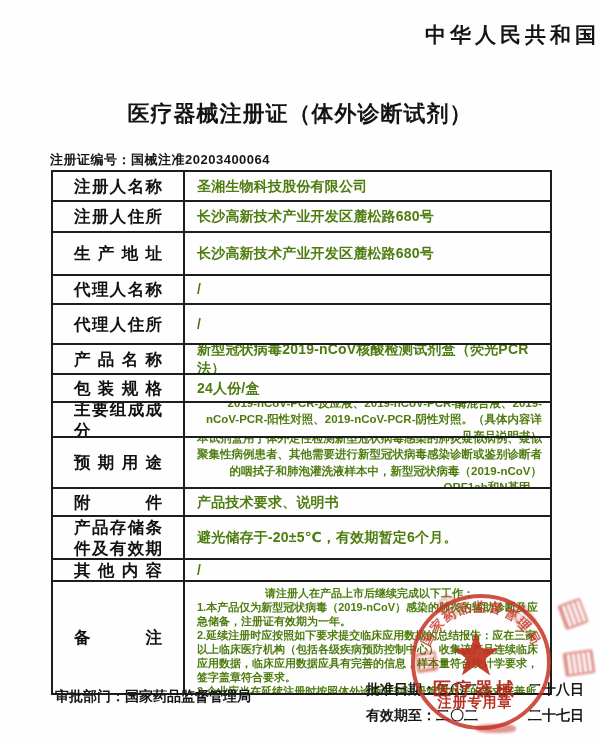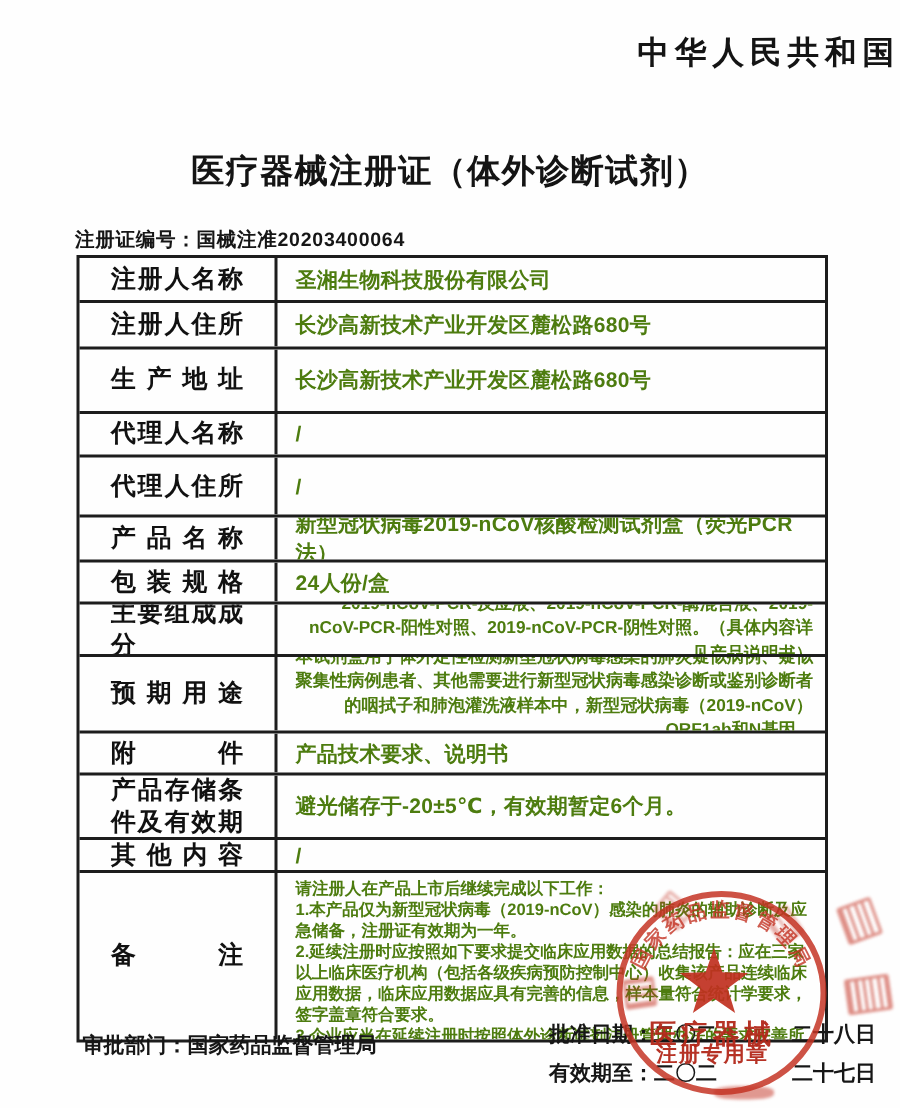--- a/index.html
+++ b/index.html
@@ -32,21 +32,21 @@
   .cell-label span{
     display:inline-block;width:88px;font-size:16.5px;color:#111;
     text-align:justify;text-align-last:justify;line-height:21px;
   }
   .cell-value{
     flex:1;display:flex;flex-direction:column;justify-content:center;
     padding:2px 8px 2px 12px;box-sizing:border-box;font-size:14px;color:#4d7c0f;
     line-height:19px;letter-spacing:.2px;
   }
   .cell-value.small{font-size:11.5px;line-height:16.5px;letter-spacing:0;text-align:right;}
-  .cell-value.remark{font-size:11px;line-height:14px;letter-spacing:0;justify-content:flex-start;padding-top:4px;}
+  .cell-value.remark{font-size:11px;line-height:14px;letter-spacing:0;justify-content:flex-start;padding-top:4px;align-items:center;}
   .cell-value p{margin:0;}
   .footer-dept{position:absolute;top:688px;left:55px;font-size:14px;color:#161616;}
   .date-line{position:absolute;left:366px;font-size:14px;color:#161616;white-space:nowrap;}
   .date-line .gap{display:inline-block;width:50px;}
   .dl1{top:681px;}
   .dl2{top:707px;}
   
   .stamp{position:absolute;left:0;top:0;width:600px;height:739px;pointer-events:none;z-index:5;}
   .stamp svg{position:absolute;left:396px;top:577px;filter:blur(.5px);}
   .stamp-line{

